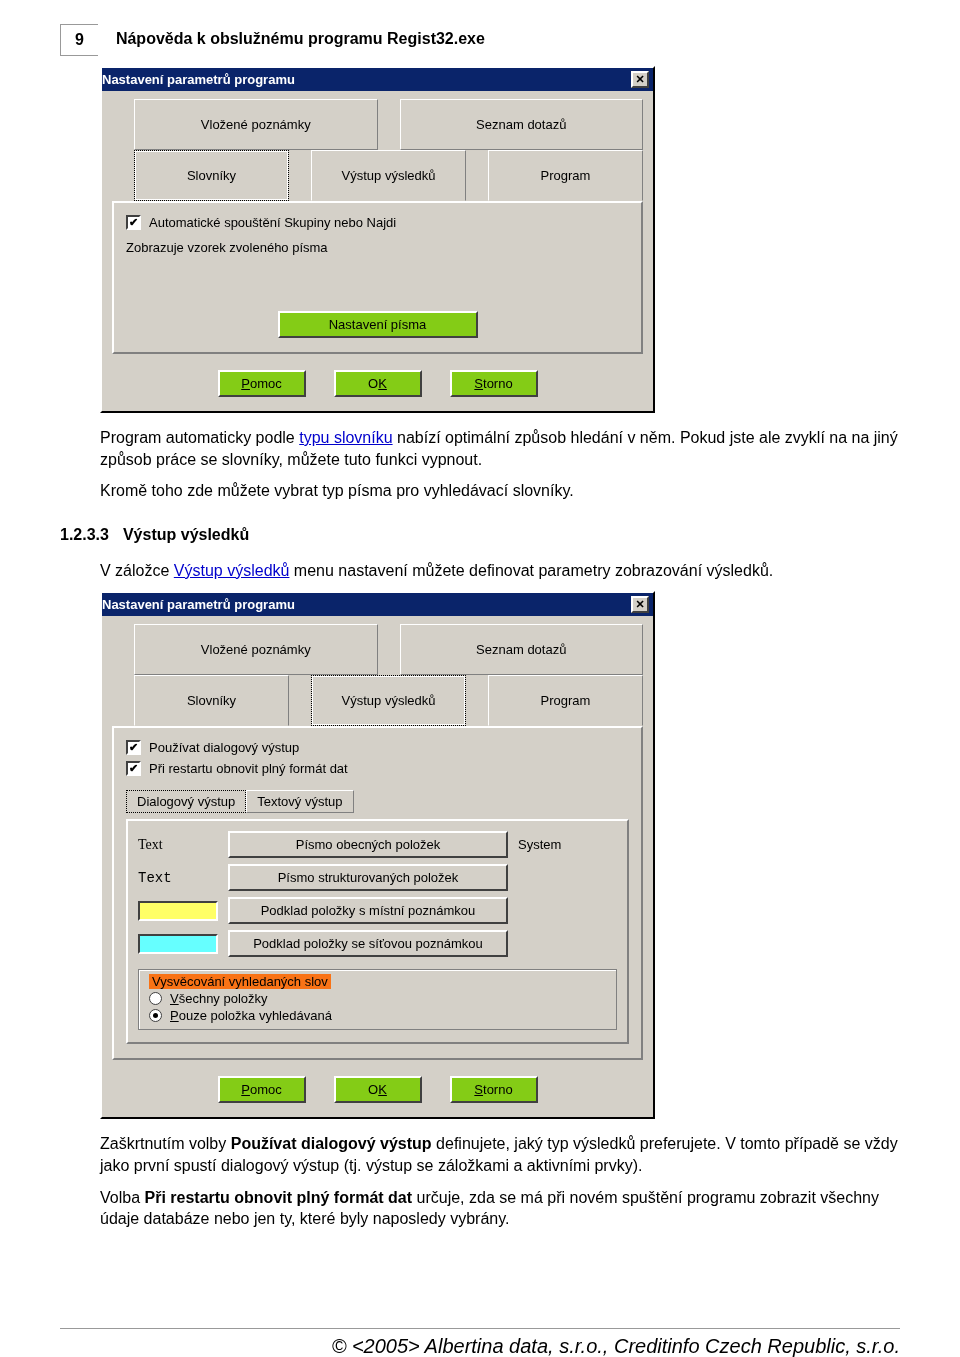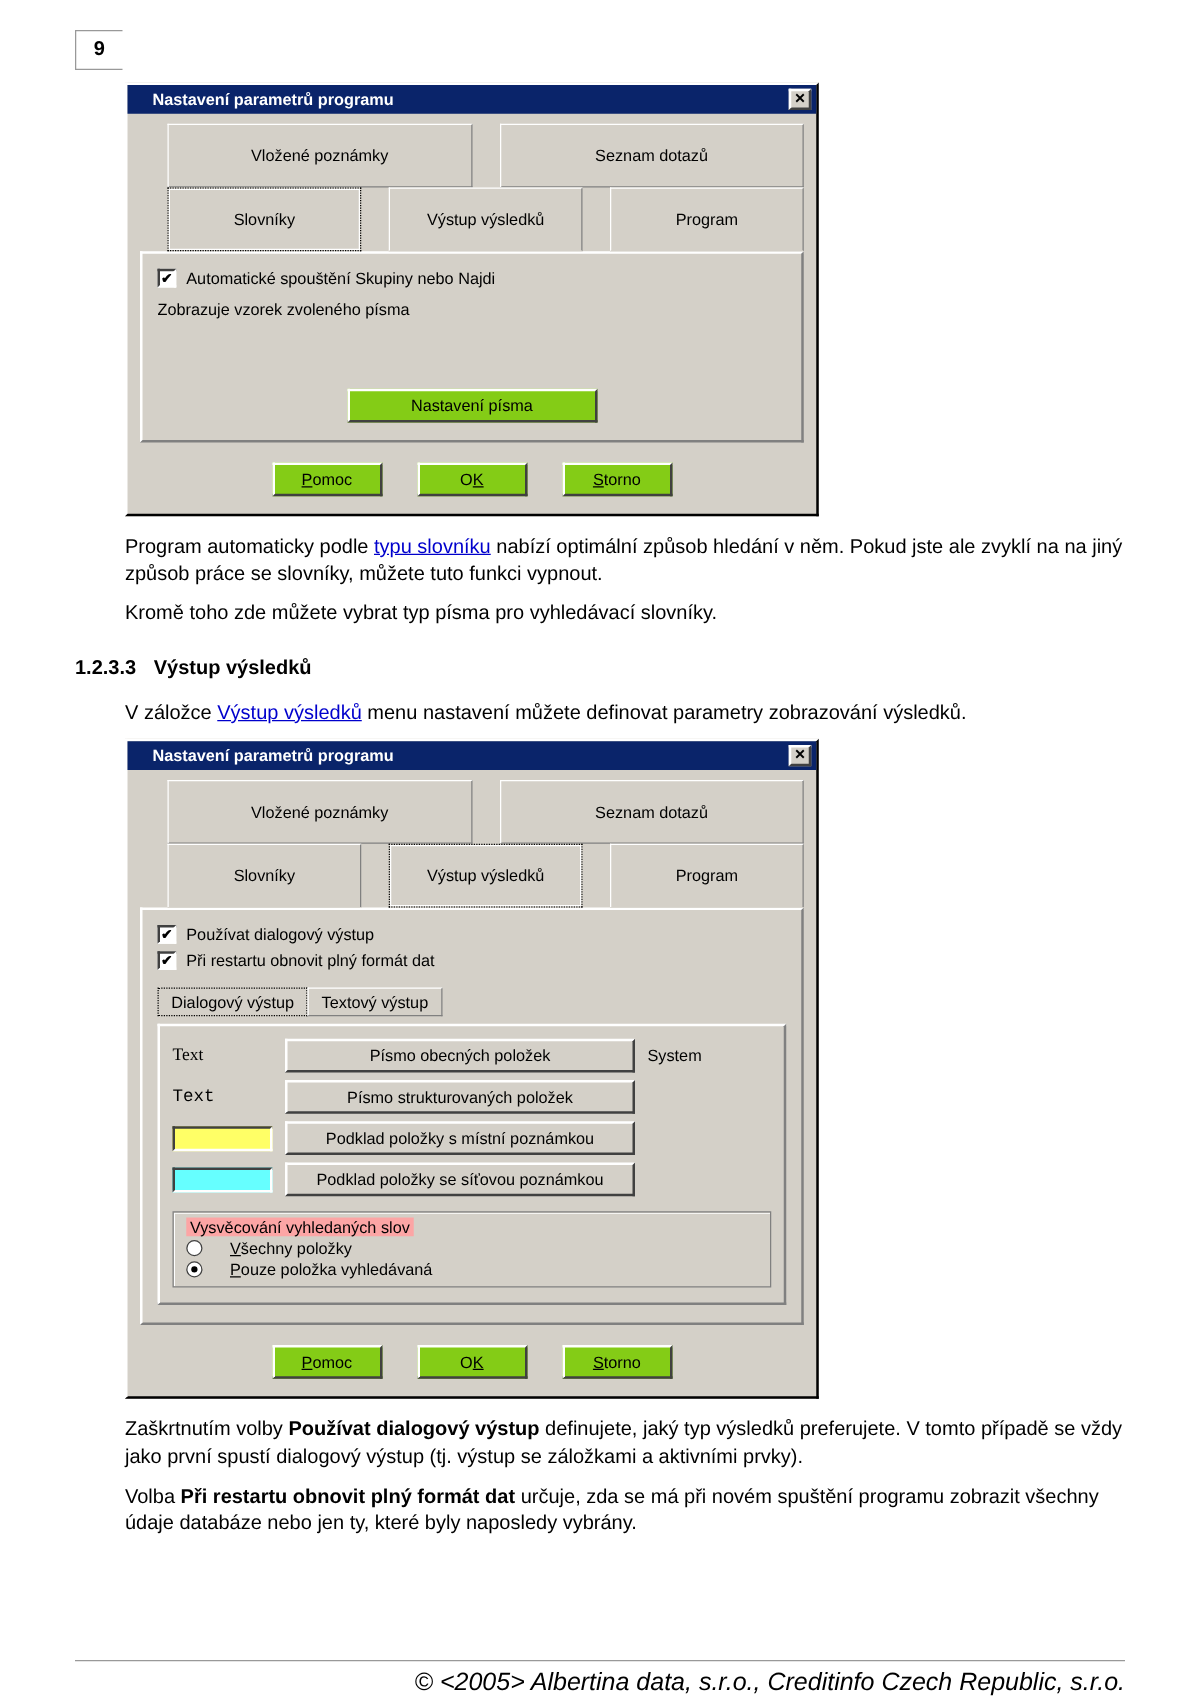--- a/index.html
+++ b/index.html
@@ -57,21 +57,21 @@
     font-size: 13px;
     color: #000;
   }
   .titlebar {
     display: flex;
     align-items: center;
     justify-content: space-between;
     background: #0a246a;
     color: #fff;
     font-weight: bold;
-    padding: 3px 4px 3px 20px;
+    padding: 3px 4px 3px 0;
   }
   .close-btn {
     width: 18px; height: 17px;
     background: #d4d0c8;
     border: 2px solid #404040;
     border-top-color: #fff;
     border-left-color: #fff;
     display: flex; align-items: center; justify-content: center;
     font-size: 11px; font-weight: bold; color:#000;
     line-height: 1;
@@ -178,22 +178,22 @@
     font-size:13px;
   }
   .trail-label { font-size:13px; }
   .groupbox {
     border: 1px solid #808080;
     box-shadow: inset 1px 1px 0 #fff;
     padding: 4px 10px 6px 10px;
     margin-top: 6px;
     font-size:13px;
   }
-  .group-legend { margin-top:-12px; background:#fca5a5; display:inline-block; padding:0 3px; }
-  .radio-line { display:flex; align-items:center; gap:22px; margin-top:2px;text-align:right; }
+  .group-legend { margin-top:-12px; background:#f97316; display:inline-block; padding:0 3px; }
+  .radio-line { display:flex; align-items:center; gap:8px; margin-top:2px;text-align:right; }
   .radio {
     width:13px; height:13px; border-radius:50%;
     border:1px solid #404040; background:#fff;
     display:flex; align-items:center; justify-content:center;
   }
   .radio .dot { width:5px; height:5px; border-radius:50%; background:#000; display:none; }
   .radio.checked .dot { display:block; }
 
   .footer {
     border-top: 1px solid #999;
@@ -203,20 +203,21 @@
     font-size: 20px;
     padding-top: 6px;
   }
 </style>
 </head>
 <body>
 
 <div class="page">
   <div class="page-header">
     <div class="page-number-box">9</div>
+    <div class="page-title">Nápověda k obslužnému programu Regist32.exe</div>
   </div>
 
   <div class="win">
     <div class="titlebar">
       <span>Nastavení parametrů programu</span>
       <div class="close-btn">✕</div>
     </div>
     <div class="win-body">
       <div class="tabstrip">
         <div class="tabrow back">

